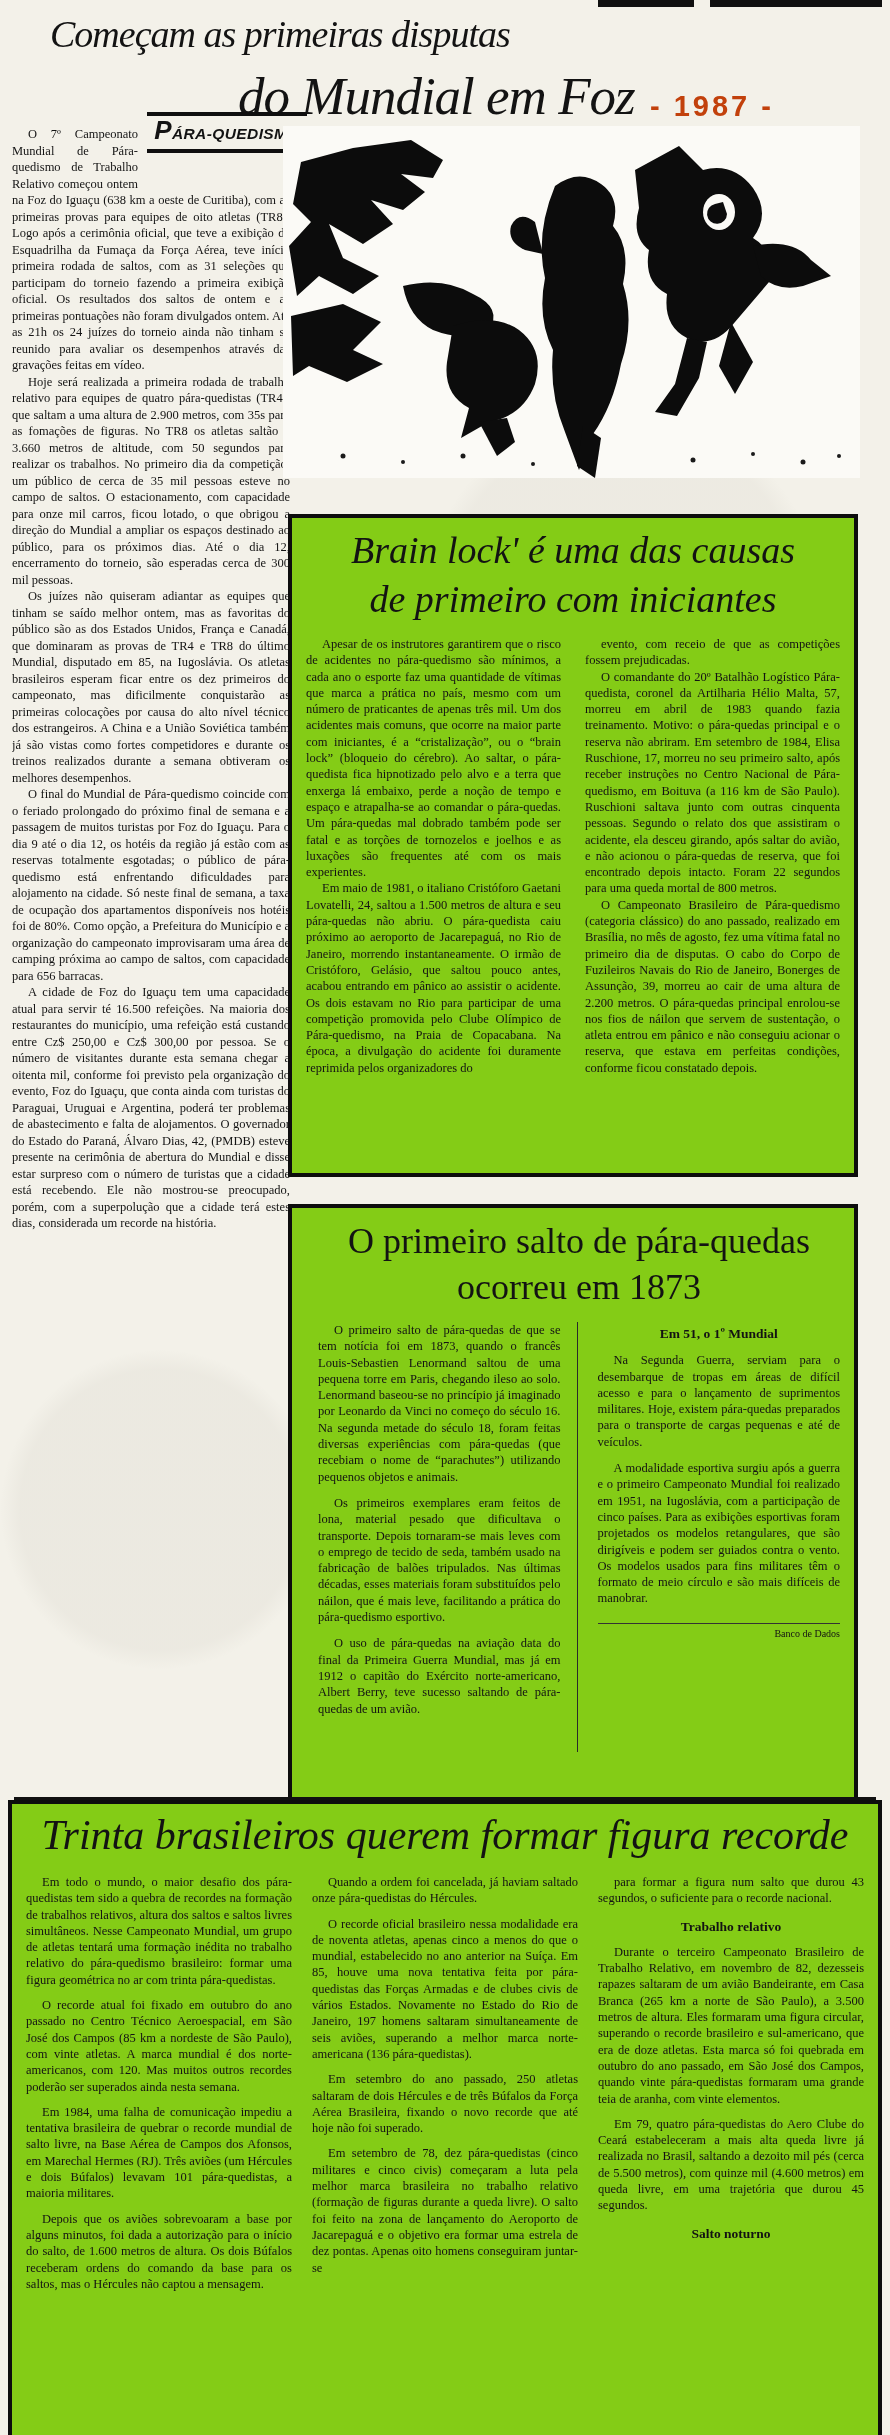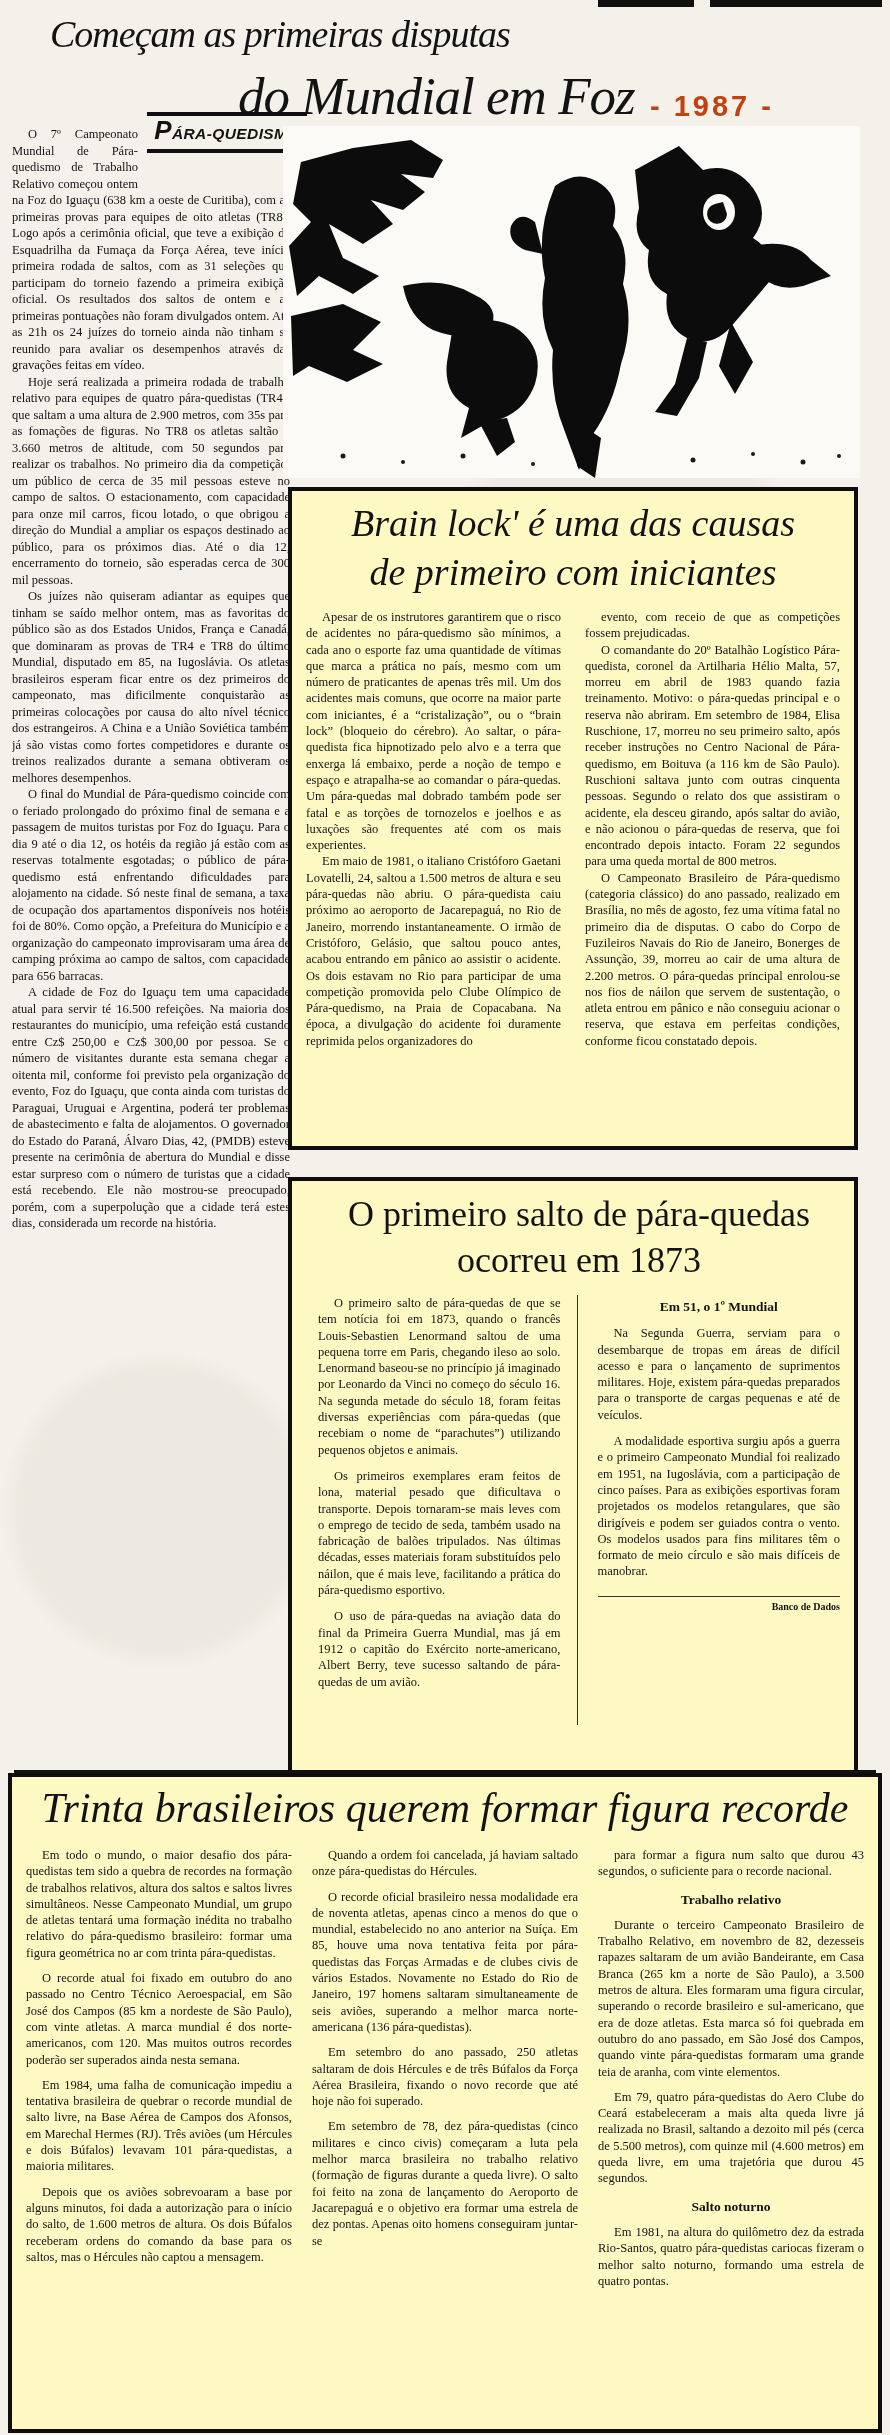--- a/index.html
+++ b/index.html
@@ -37,21 +37,21 @@
     font-size:15.5px;letter-spacing:.4px;line-height:26px;}
   .kicker::first-letter{font-size:26px;}
 
   .lead-article{position:absolute;left:12px;top:126px;width:278px;height:1636px;
     text-align:justify;font-size:12.5px;line-height:16.5px;overflow:hidden;}
   .kicker-spacer{float:right;width:152px;height:50px;}
   .lead-article p.para{margin:0;text-indent:16px;}
 
   .photo{position:absolute;left:283px;top:126px;width:577px;height:352px;background:#fbfaf6;}
 
-  .nbox{position:absolute;border:4px solid #0d0d0d;background:#fef9c3;box-sizing:border-box;}
+  .nbox{position:absolute;border:4px solid #0d0d0d;background:#84cc16;box-sizing:border-box;margin-top:27px;}
   .box-title{text-align:center;margin:0;font-weight:normal;}
   .box-body{display:flex;text-align:justify;font-size:12.5px;line-height:16.3px;
     overflow:hidden;box-sizing:border-box;}
   .col{flex:1;min-width:0;}
   p.para{margin:0;text-indent:16px;}
 
   .box-brainlock{left:288px;top:487px;width:570px;height:663px;}
   .box-brainlock .box-title{font-style:italic;font-size:38px;line-height:49px;padding-top:8px;}
   .box-brainlock .box-body{padding:12px 14px 8px;gap:24px;height:524px;}
 
@@ -59,21 +59,21 @@
   .box-firstjump .box-title{font-size:36px;line-height:46px;padding-top:10px;}
   .box-firstjump .box-body{padding:12px 14px 8px;gap:4px;height:450px;}
   .box-firstjump .col-left{border-right:1.5px solid #2a2a2a;padding-right:16px;}
   .box-firstjump .col-right{padding-left:16px;}
   .box-firstjump p.para{margin-top:10px;}
   .box-firstjump p.para:first-child{margin-top:0;}
   .box-firstjump [data-bind-list] p.para:first-of-type{margin-top:0;}
 
   .subhead{text-align:center;font-weight:bold;font-size:13.5px;margin:4px 0 10px;}
   .credit{margin-top:16px;border-top:1.5px solid #333;padding-top:2px;
-    text-align:right;font-weight:bold;font-size:10px;}
+    text-align:right;font-weight:normal;font-size:10px;}
 
   .box-record{left:8px;top:1773px;width:874px;height:660px;
     box-shadow:0 -9px 0 -6px #111;}
   .box-record .box-title{font-style:italic;font-size:42px;line-height:50px;padding-top:6px;}
   .box-record .box-body{padding:14px 14px 8px;gap:20px;height:582px;}
   .box-record p.para{margin-top:9px;}
   .box-record p.para:first-child{margin-top:0;}
   .box-record .subhead{margin:12px 0 4px;}
 </style>
 </head>
@@ -187,16 +187,15 @@
         <p class="para">O recorde oficial brasileiro nessa modalidade era de noventa atletas, apenas cinco a menos do que o mundial, estabelecido no ano anterior na Suíça. Em 85, houve uma nova tentativa feita por pára-quedistas das Forças Armadas e de clubes civis de vários Estados. Novamente no Estado do Rio de Janeiro, 197 homens saltaram simultaneamente de seis aviões, superando a melhor marca norte-americana (136 pára-quedistas).</p>
         <p class="para">Em setembro do ano passado, 250 atletas saltaram de dois Hércules e de três Búfalos da Força Aérea Brasileira, fixando o novo recorde que até hoje não foi superado.</p>
         <p class="para">Em setembro de 78, dez pára-quedistas (cinco militares e cinco civis) começaram a luta pela melhor marca brasileira no trabalho relativo (formação de figuras durante a queda livre). O salto foi feito na zona de lançamento do Aeroporto de Jacarepaguá e o objetivo era formar uma estrela de dez pontas. Apenas oito homens conseguiram juntar-se</p>
       </div>
     <div class="col" data-bind-list="boxes.record.col3">
         <p class="para">para formar a figura num salto que durou 43 segundos, o suficiente para o recorde nacional.</p>
         <h4 class="subhead">Trabalho relativo</h4>
         <p class="para">Durante o terceiro Campeonato Brasileiro de Trabalho Relativo, em novembro de 82, dezesseis rapazes saltaram de um avião Bandeirante, em Casa Branca (265 km a norte de São Paulo), a 3.500 metros de altura. Eles formaram uma figura circular, superando o recorde brasileiro e sul-americano, que era de doze atletas. Esta marca só foi quebrada em outubro do ano passado, em São José dos Campos, quando vinte pára-quedistas formaram uma grande teia de aranha, com vinte elementos.</p>
         <p class="para">Em 79, quatro pára-quedistas do Aero Clube do Ceará estabeleceram a mais alta queda livre já realizada no Brasil, saltando a dezoito mil pés (cerca de 5.500 metros), com quinze mil (4.600 metros) em queda livre, em uma trajetória que durou 45 segundos.</p>
         <h4 class="subhead">Salto noturno</h4>
-        <p class="para">Em 1981, na altura do quilômetro dez da estrada Rio-Santos, quatro pára-quedistas cariocas fizeram o melhor salto noturno, formando uma estrela de quatro pontas.</p>
       </div>
   </div>
 </section>
 
 </body></html>

